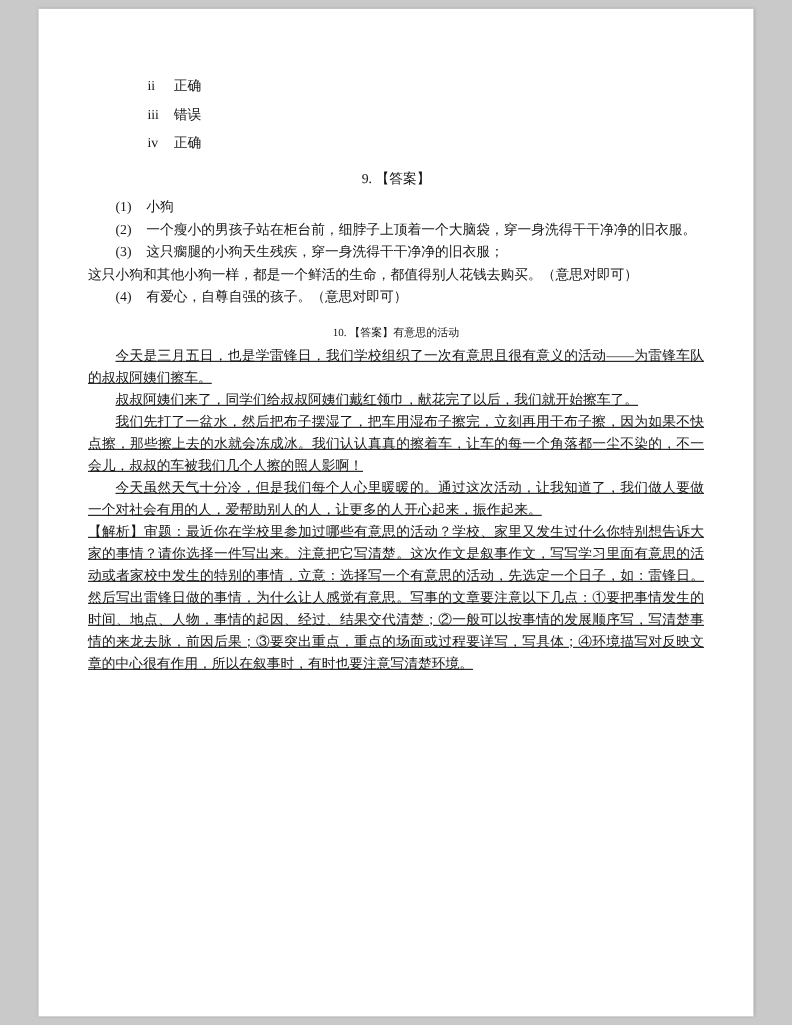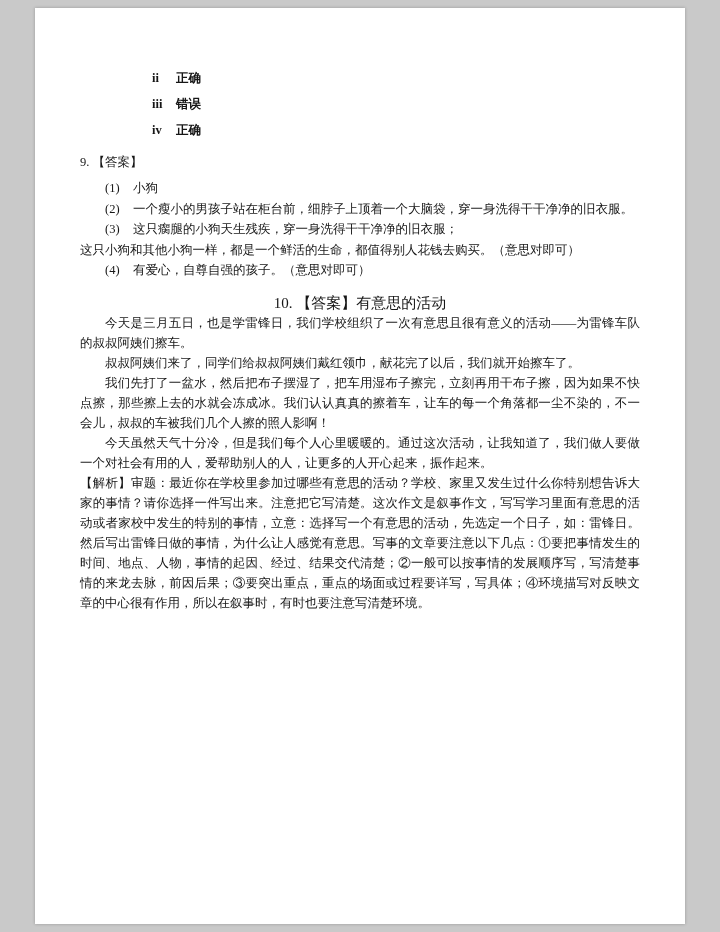--- a/index.html
+++ b/index.html
@@ -17,50 +17,52 @@
     position: absolute;
     left: 35px;
     top: 8px;
     width: 650px;
     height: 916px;
     background: #ffffff;
     box-shadow: 0 0 3px rgba(0,0,0,0.25);
     padding: 57px 45px 0 45px;
     overflow: hidden;
   }
-  .roman-list { margin-left: 72px; font-weight: bold; }
+  .roman-list { margin-left: 54px; }
   .roman-item { line-height: 26px; font-size: 12.5px; }
   .roman-marker { display: inline-block; width: 24px; }
   .q9-heading {
     margin-top: 9px;
     font-size: 12.5px;
     line-height: 20px;
+    text-align: center;
   }
   .answers { margin-top: 6px; }
   .answer-row {
     padding-left: 25px;
     font-size: 12.5px;
     line-height: 20.5px;
     text-align: justify;
     font-family: Liberation Serif, serif;
   }
   .answer-row .num { display: inline-block; width: 28px; }
   .answer-row.continuation { padding-left: 0; }
   .q10-heading {
     text-align: center;
-    font-size: 15px;
+    font-size: 10px;
     line-height: 20px;
     margin-top: 12px;
   }
   .para {
     margin: 0;
     font-size: 12.5px;
     line-height: 20px;
     text-align: justify;
     text-justify: inter-ideograph;
+    text-decoration: underline;
   }
   .para.indent { text-indent: 2em; }
 </style>
 </head>
 <body>
 
 <div class="page">
 
   <div class="roman-list">
     <div class="roman-item">

